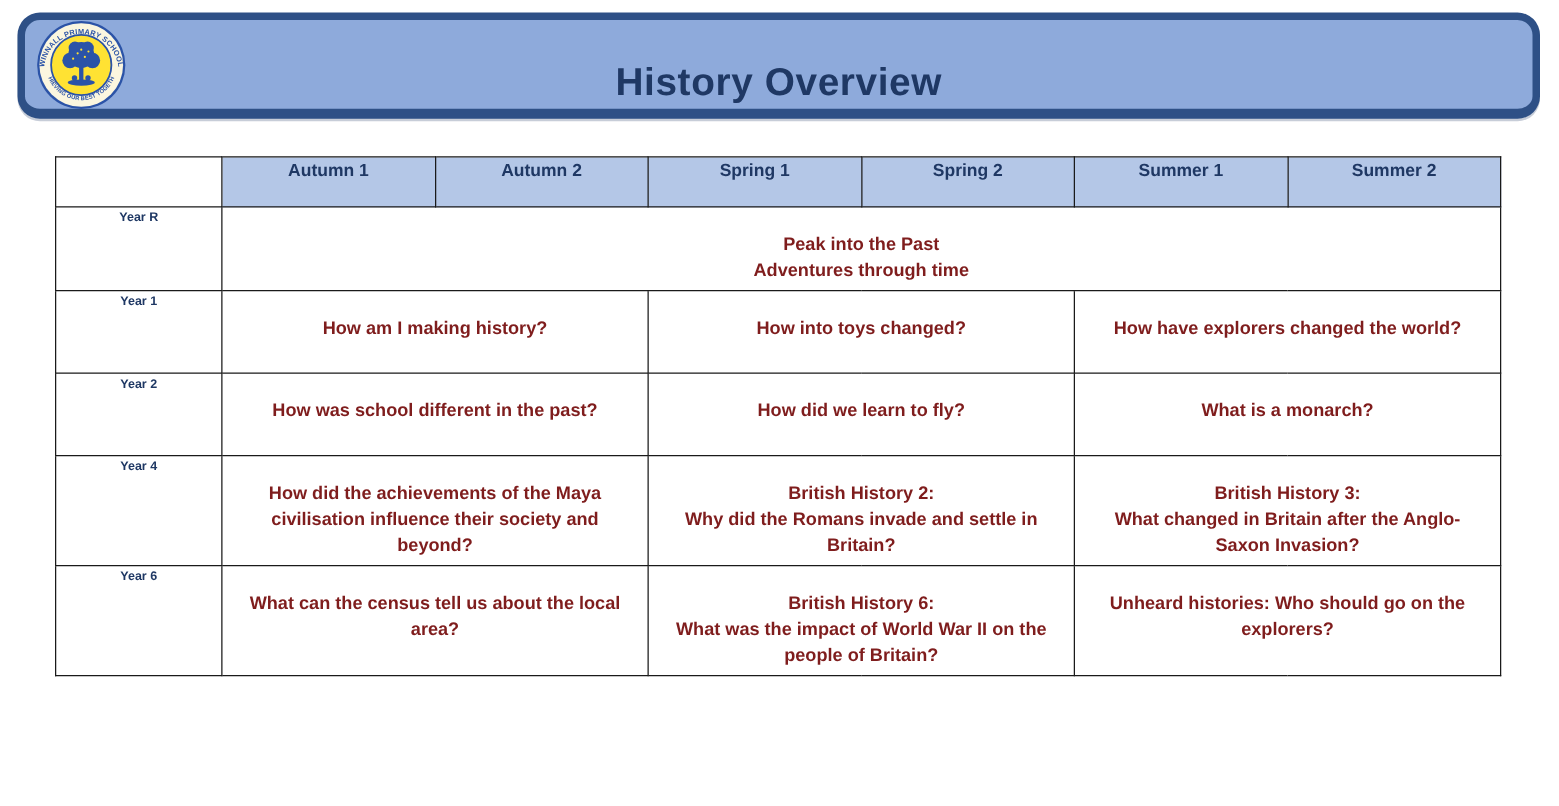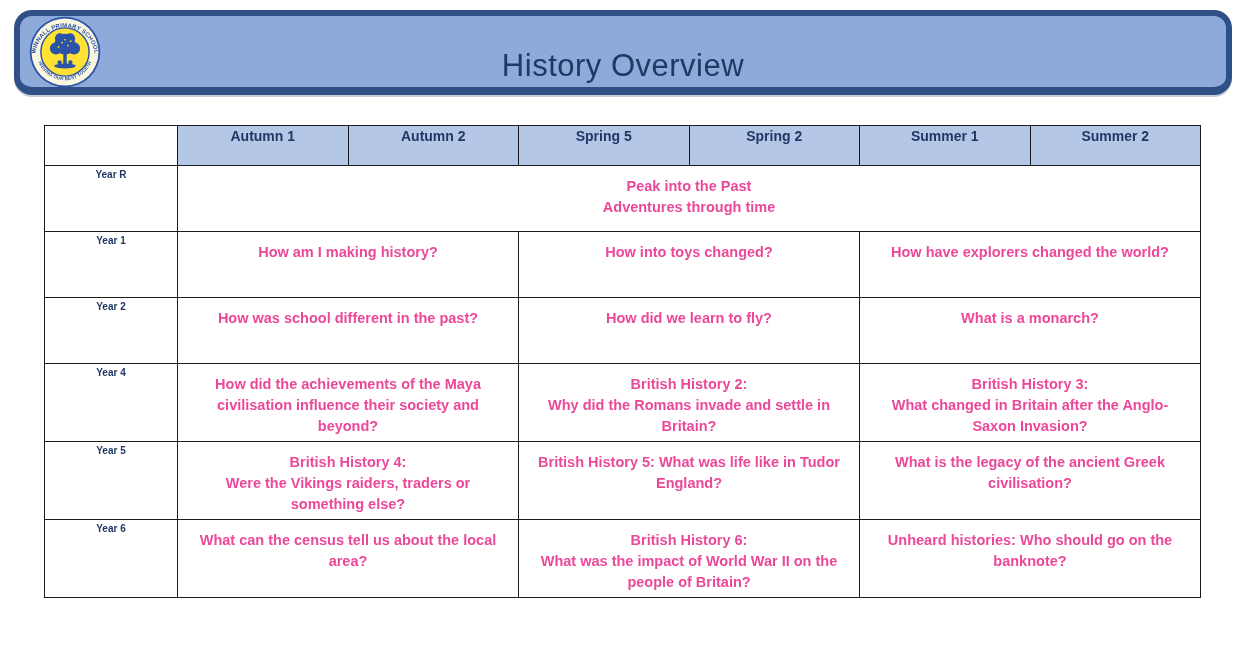--- a/index.html
+++ b/index.html
@@ -23,21 +23,21 @@
     border: 6px solid #2E5086;
     border-bottom-width: 8px;
     border-radius: 18px;
     display: flex;
     align-items: center;
     justify-content: center;
     box-shadow: 0 2px 0 rgba(31,56,100,0.25);
   }
   .banner h1 {
     font-size: 31px;
-    font-weight: 400;
+    font-weight: 700;
     color: #1F3864;
     letter-spacing: 0.5px;
     margin-top: 28px;
   }
   .logo {
     position: absolute;
     left: 9px;
     top: 50%;
     transform: translateY(-50%);
   }
@@ -67,24 +67,24 @@
     padding: 2px 4px;
   }
   .curriculum-table thead th.corner { background: #ffffff; }
   .year-cell {
     color: #1F3864;
     font-size: 10px;
     padding-top: 3px;
     background: #ffffff;
   }
   .topic-cell {
-    color: #ec4899;
+    color: #7f1d1d;
     font-size: 14.5px;
     line-height: 21px;
-    padding: 10px 10px 4px 10px;
+    padding: 20px 10px 4px 10px;
     white-space: pre-line;
     background: #ffffff;
   }
   .curriculum-table tbody tr { height: 66px; }
 </style>
 </head>
 <body>
 
 <div class="banner">
   <svg class="logo" viewBox="0 0 100 100" width="72" height="72" aria-hidden="true">
@@ -131,21 +131,21 @@
       <col>
       <col>
       <col>
       <col>
   </colgroup>
   <thead>
     <tr>
       <th class="corner"></th>
       <th>Autumn 1</th>
       <th>Autumn 2</th>
-      <th>Spring 5</th>
+      <th>Spring 1</th>
       <th>Spring 2</th>
       <th>Summer 1</th>
       <th>Summer 2</th>
     </tr>
   </thead>
   <tbody id="table-body">
       <tr>
         <td class="year-cell">Year R</td>
         <td colspan="6" class="topic-cell">Peak into the Past
 Adventures through time</td>
@@ -164,27 +164,20 @@
       </tr>
       <tr>
         <td class="year-cell">Year 4</td>
         <td colspan="2" class="topic-cell">How did the achievements of the Maya civilisation influence their society and beyond?</td>
         <td colspan="2" class="topic-cell">British History 2:
 Why did the Romans invade and settle in Britain?</td>
         <td colspan="2" class="topic-cell">British History 3:
 What changed in Britain after the Anglo-Saxon Invasion?</td>
       </tr>
       <tr>
-        <td class="year-cell">Year 5</td>
-        <td colspan="2" class="topic-cell">British History 4:
-Were the Vikings raiders, traders or something else?</td>
-        <td colspan="2" class="topic-cell">British History 5: What was life like in Tudor England?</td>
-        <td colspan="2" class="topic-cell">What is the legacy of the ancient Greek civilisation?</td>
-      </tr>
-      <tr>
         <td class="year-cell">Year 6</td>
         <td colspan="2" class="topic-cell">What can the census tell us about the local area?</td>
         <td colspan="2" class="topic-cell">British History 6:
 What was the impact of World War II on the people of Britain?</td>
-        <td colspan="2" class="topic-cell">Unheard histories: Who should go on the banknote?</td>
+        <td colspan="2" class="topic-cell">Unheard histories: Who should go on the explorers?</td>
       </tr>
     </tbody>
 </table>
 
 </body></html>

